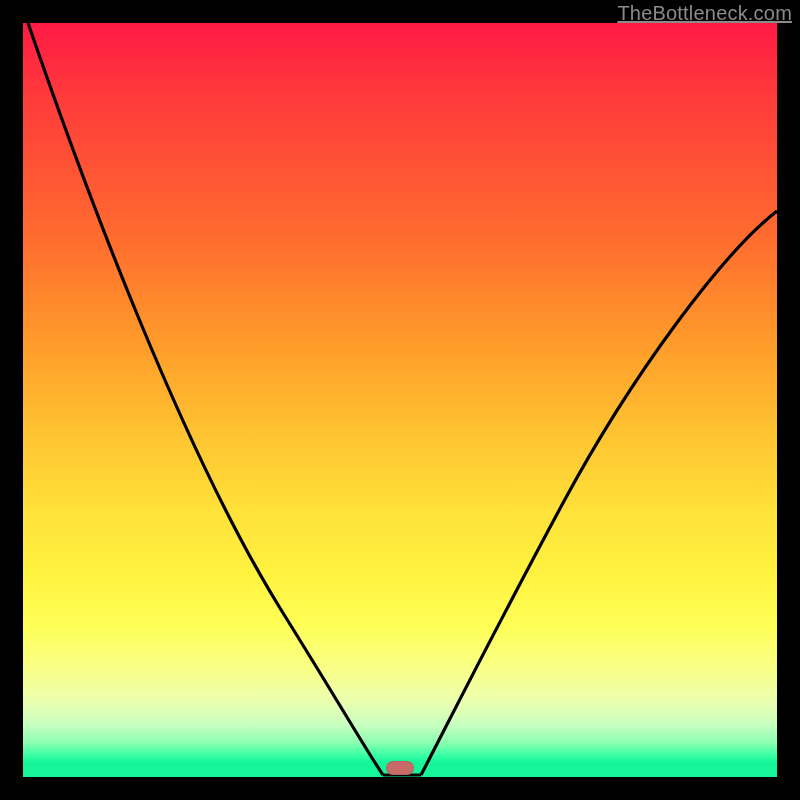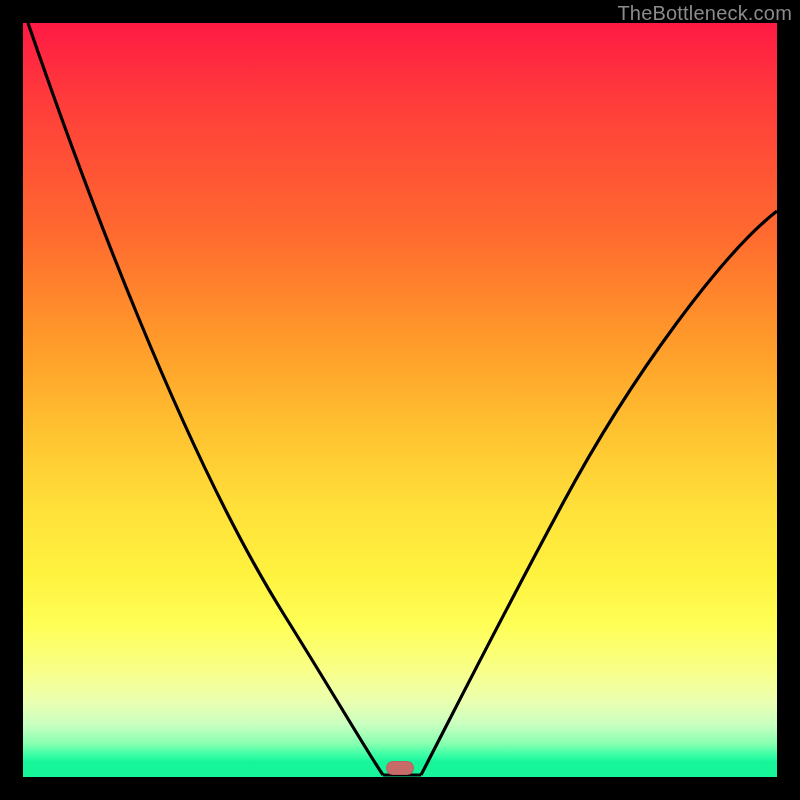--- a/index.html
+++ b/index.html
@@ -44,20 +44,21 @@
     );
   }
   .watermark {
     position: absolute;
     top: 2px;
     right: 8px;
     color: #8b8b8b;
     font-size: 20px;
     letter-spacing: 0.2px;
     user-select: none;
+    text-decoration: underline;
   }
   svg.curve {
     position: absolute;
     left: 0;
     top: 0;
     width: 754px;
     height: 754px;
     overflow: visible;
   }
   .marker {

